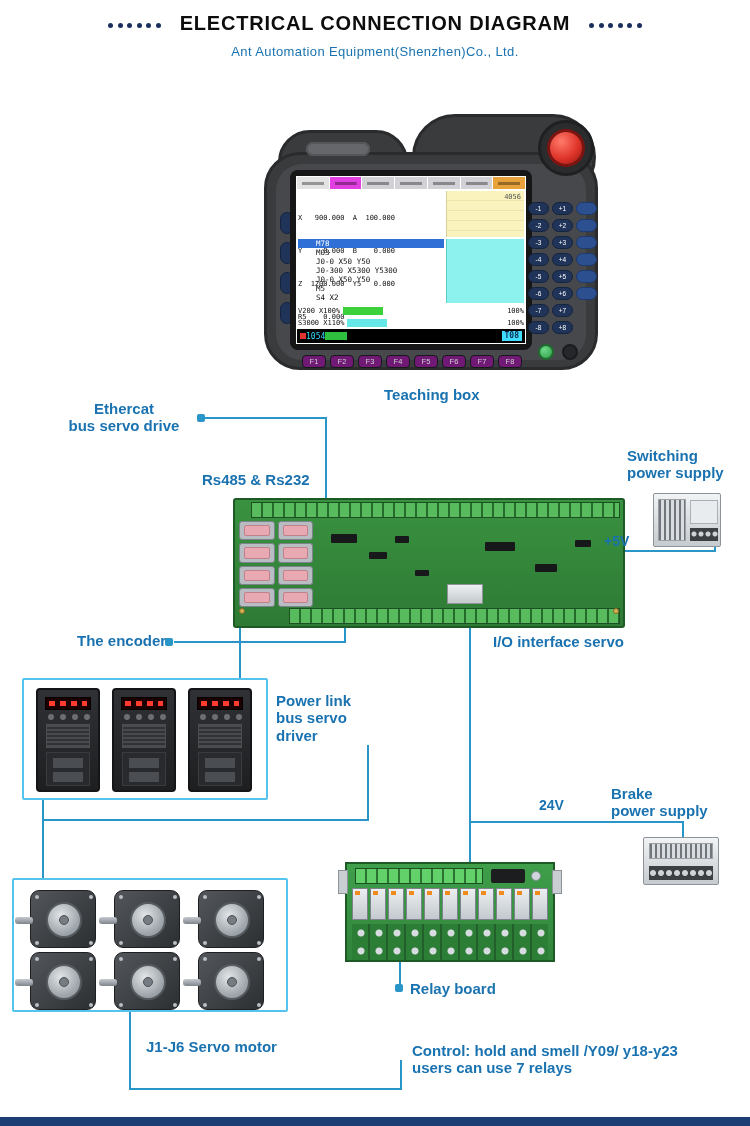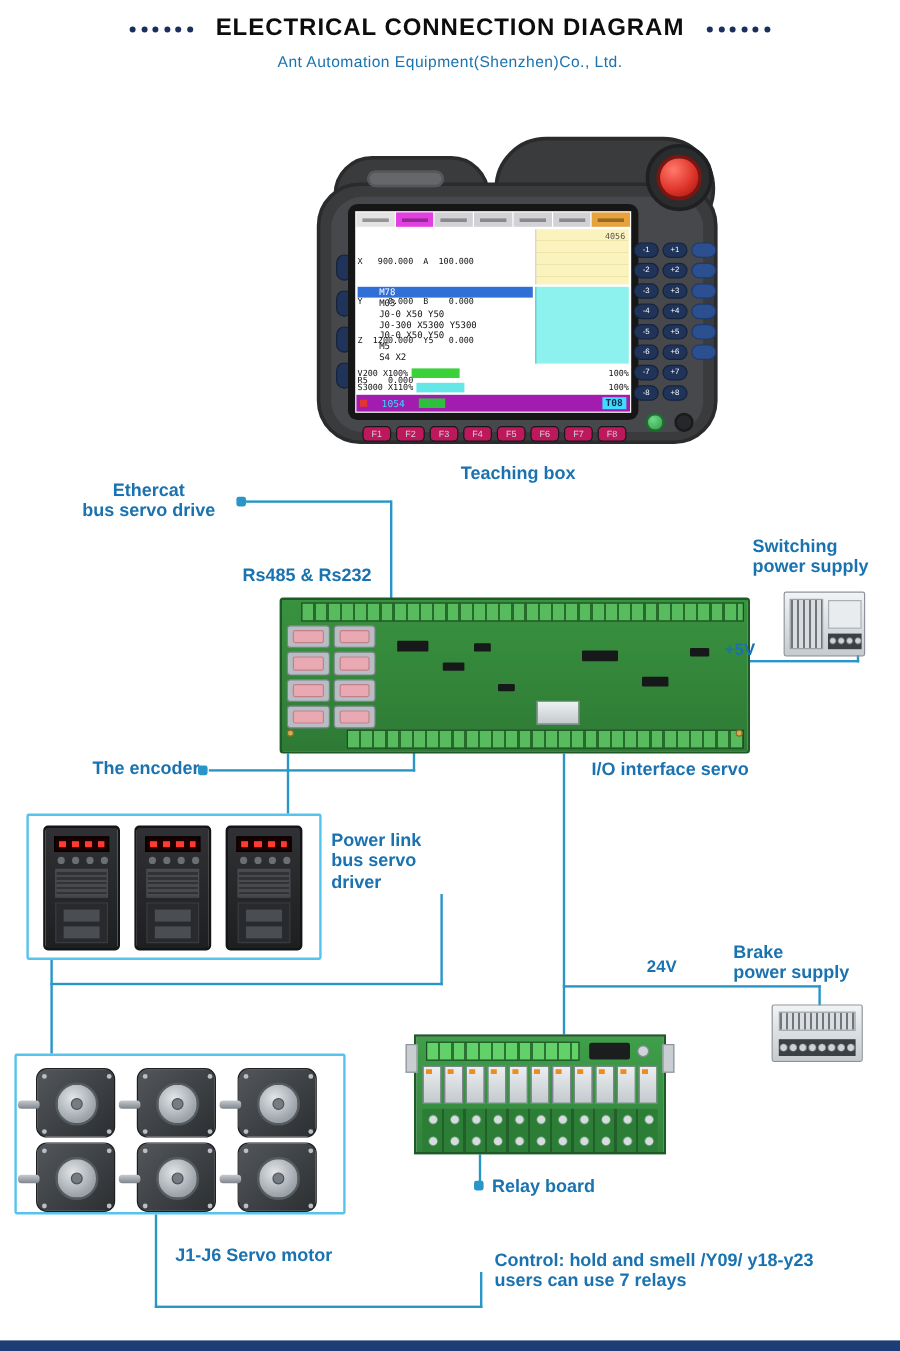--- a/index.html
+++ b/index.html
@@ -54,27 +54,27 @@
   .scr-prog .ln { padding-left:18px; white-space:pre; }
   .scr-prog .hl { background:#2f6fd6; color:#fff; }
   .scr-cyan { left:150px; top:63px; width:78px; height:64px; background:#8df1ee; border-left:1px solid #5ecac7; }
   .scr-r1, .scr-r2 { left:2px; width:226px; height:11px; display:flex; align-items:center; gap:3px;
     font:7px "DejaVu Sans Mono", monospace; color:#101010; }
   .scr-r1 { top:129px; } .scr-r2 { top:141px; }
   .chip { display:inline-block; height:8px; }
   .chip.g { width:40px; background:#3ad13a; }
   .chip.c { width:40px; background:#65e7e7; }
   .r-right { margin-left:auto; }
-  .scr-bar { left:1px; top:153px; width:228px; height:14px; background:#a21caf; display:flex; align-items:center; gap:12px;
+  .scr-bar { left:1px; top:153px; width:228px; height:14px; background:#000000; display:flex; align-items:center; gap:0;
     padding:0 3px; font:8px "DejaVu Sans Mono", monospace; color:#35dcff; }
   .red-ind { width:6px; height:6px; background:#e23430; display:inline-block; }
   .bar-chip-g { width:22px; height:8px; background:#2fbf3f; display:inline-block; }
   .bar-right { margin-left:auto; background:#3fdcff; color:#0b2b4a; padding:0 3px; height:10px; line-height:10px; font-weight:700; }
   .fkeys { left:40px; top:243px; display:flex; gap:4px; position:absolute; }
-  .fkey { width:24px; height:13px; background:#be185d; border:1px solid #17181a; border-radius:4px;
+  .fkey { width:24px; height:13px; background:#701a75; border:1px solid #17181a; border-radius:4px;
     color:#cfd2d6; font-size:7.5px; line-height:12px; text-align:center; }
   .kp { position:absolute; display:flex; flex-direction:column; gap:4px; }
   .kp1 { left:266px; top:90px; } .kp2 { left:290px; top:90px; } .kp3 { left:314px; top:90px; }
   .kp-key { width:21px; height:13px; border-radius:7px; background:#20345a; border:1px solid #14233e;
     color:#fff; font-size:6.5px; line-height:12px; text-align:center; }
   .sp-key { background:#2b4f8f; border-color:#1d3a6d; }
   .pd-round { width:16px; height:16px; border-radius:50%; }
   .pd-run { left:276px; top:232px; background:radial-gradient(circle at 35% 30%, #6fd98a, #2e9e46); border:2px solid #1f6b30; }
   .pd-aux { left:300px; top:232px; background:#26272a; border:2px solid #1a1b1c; }
 

